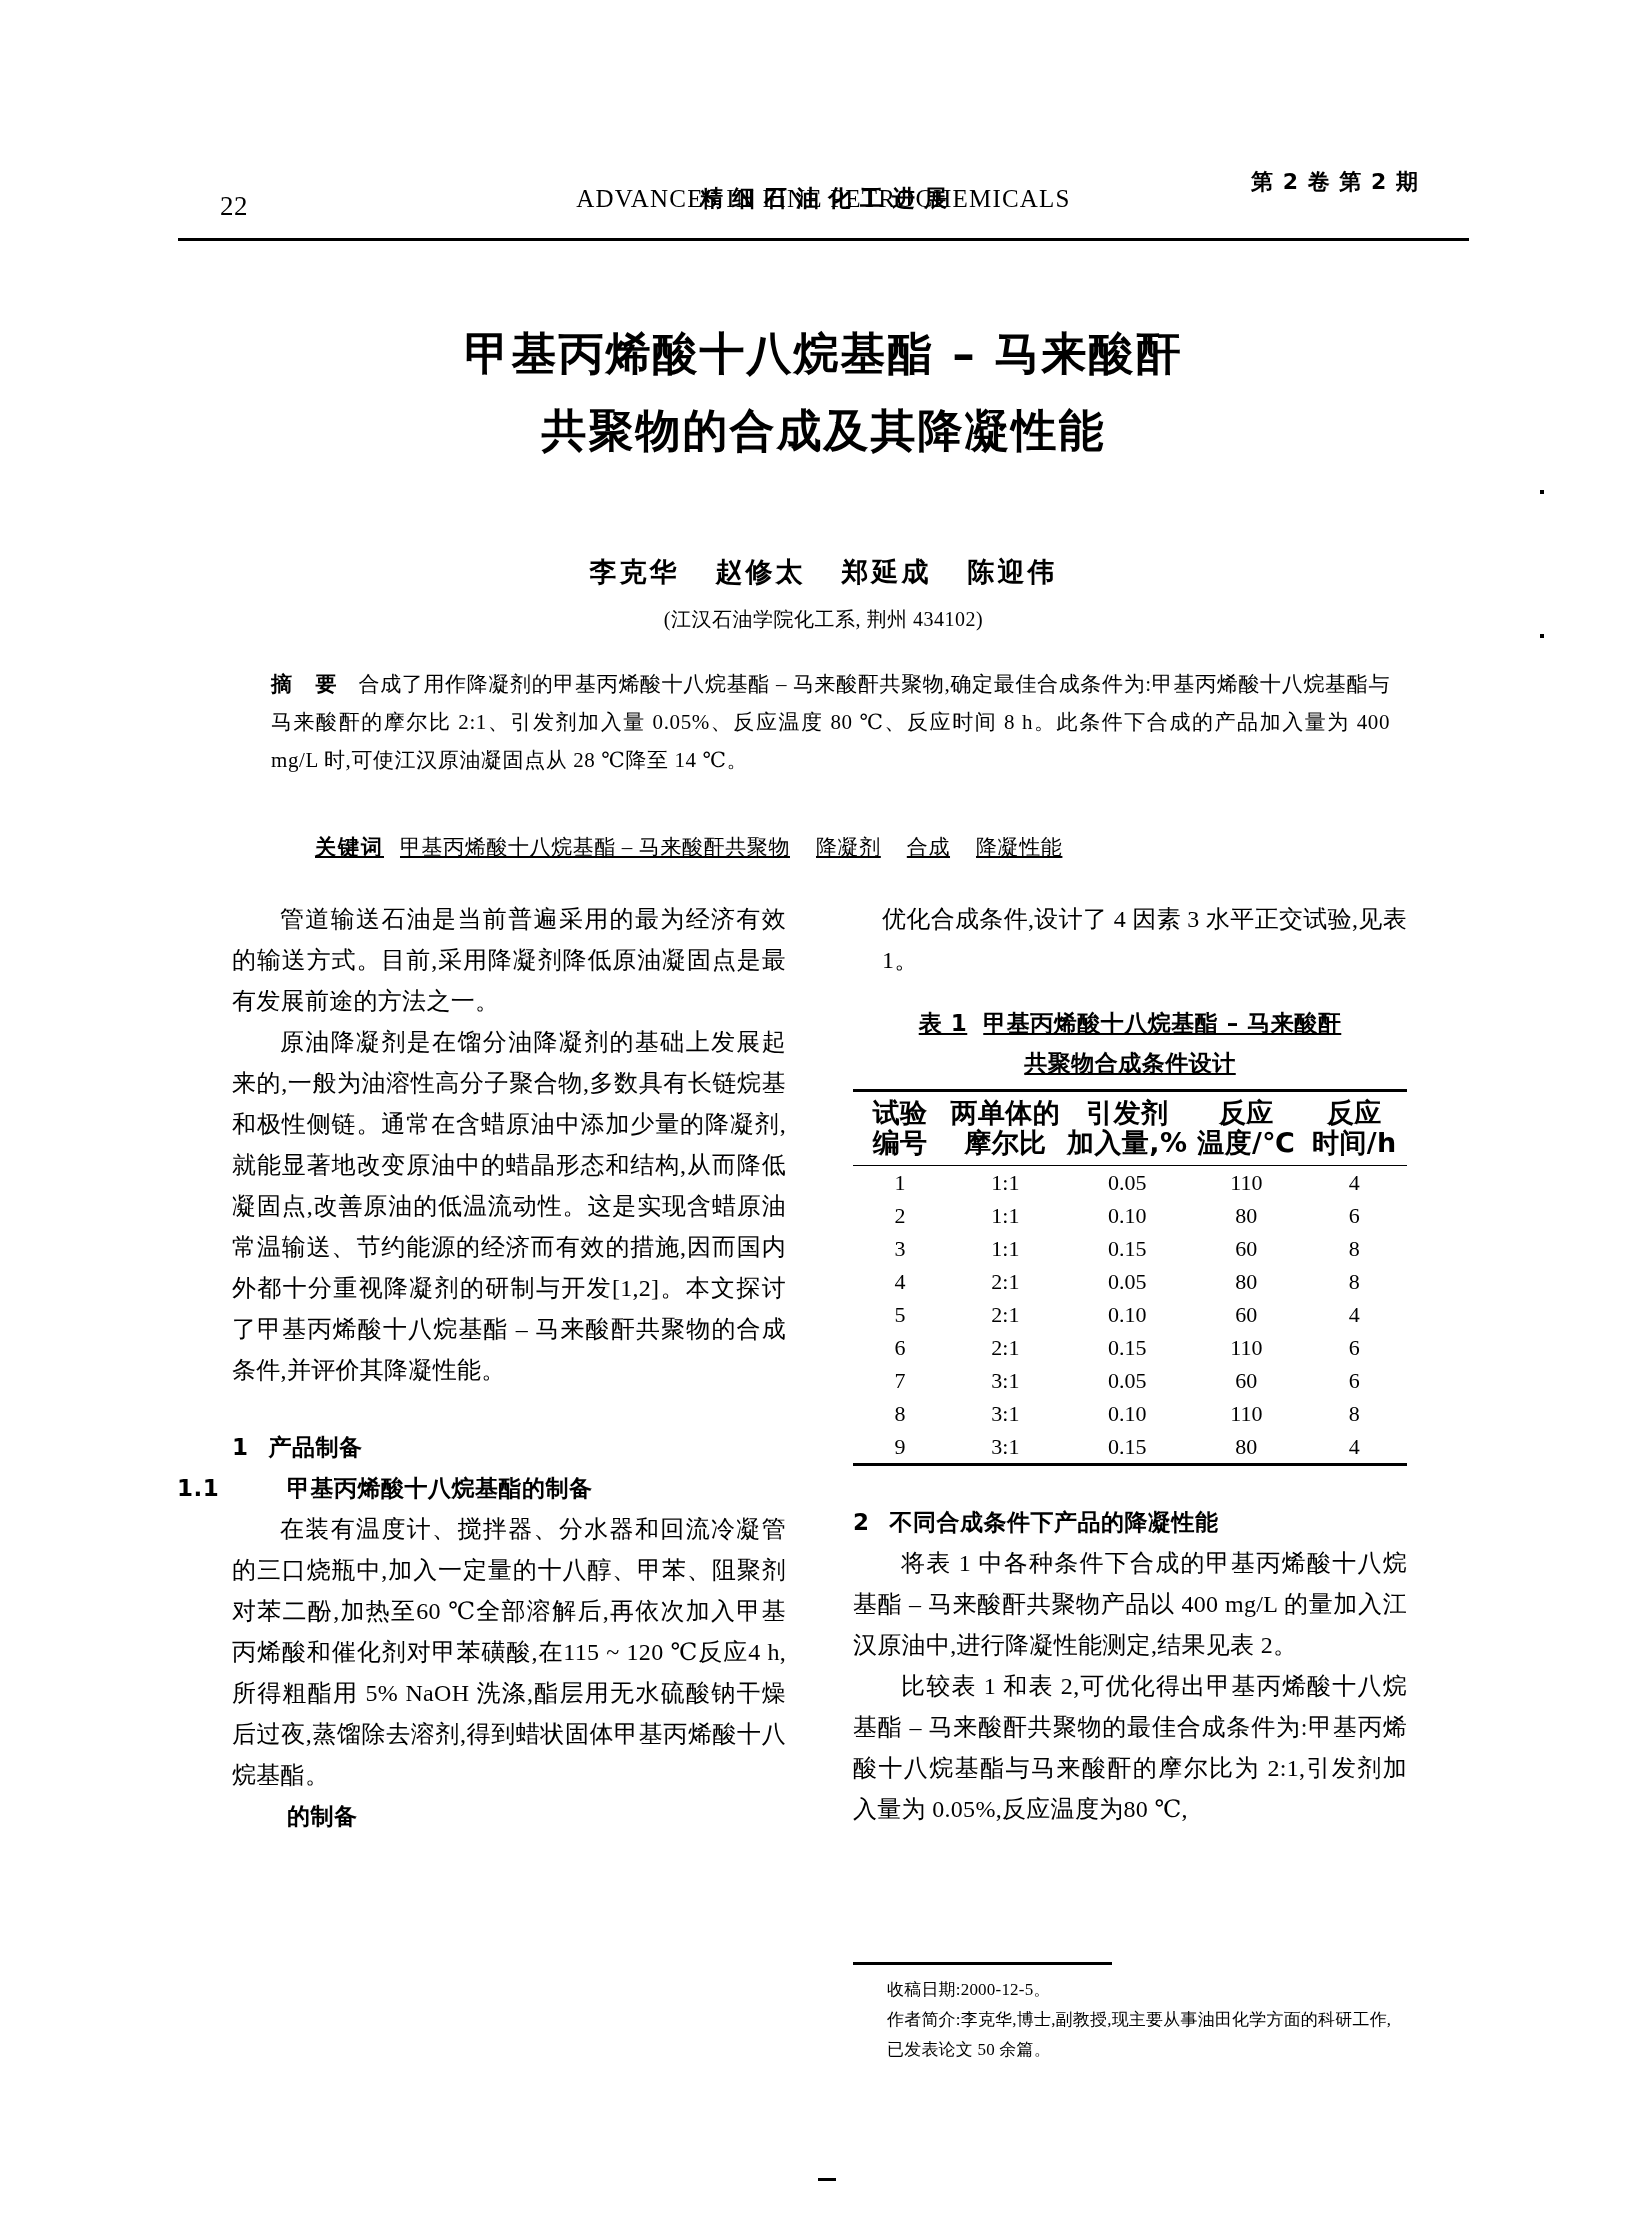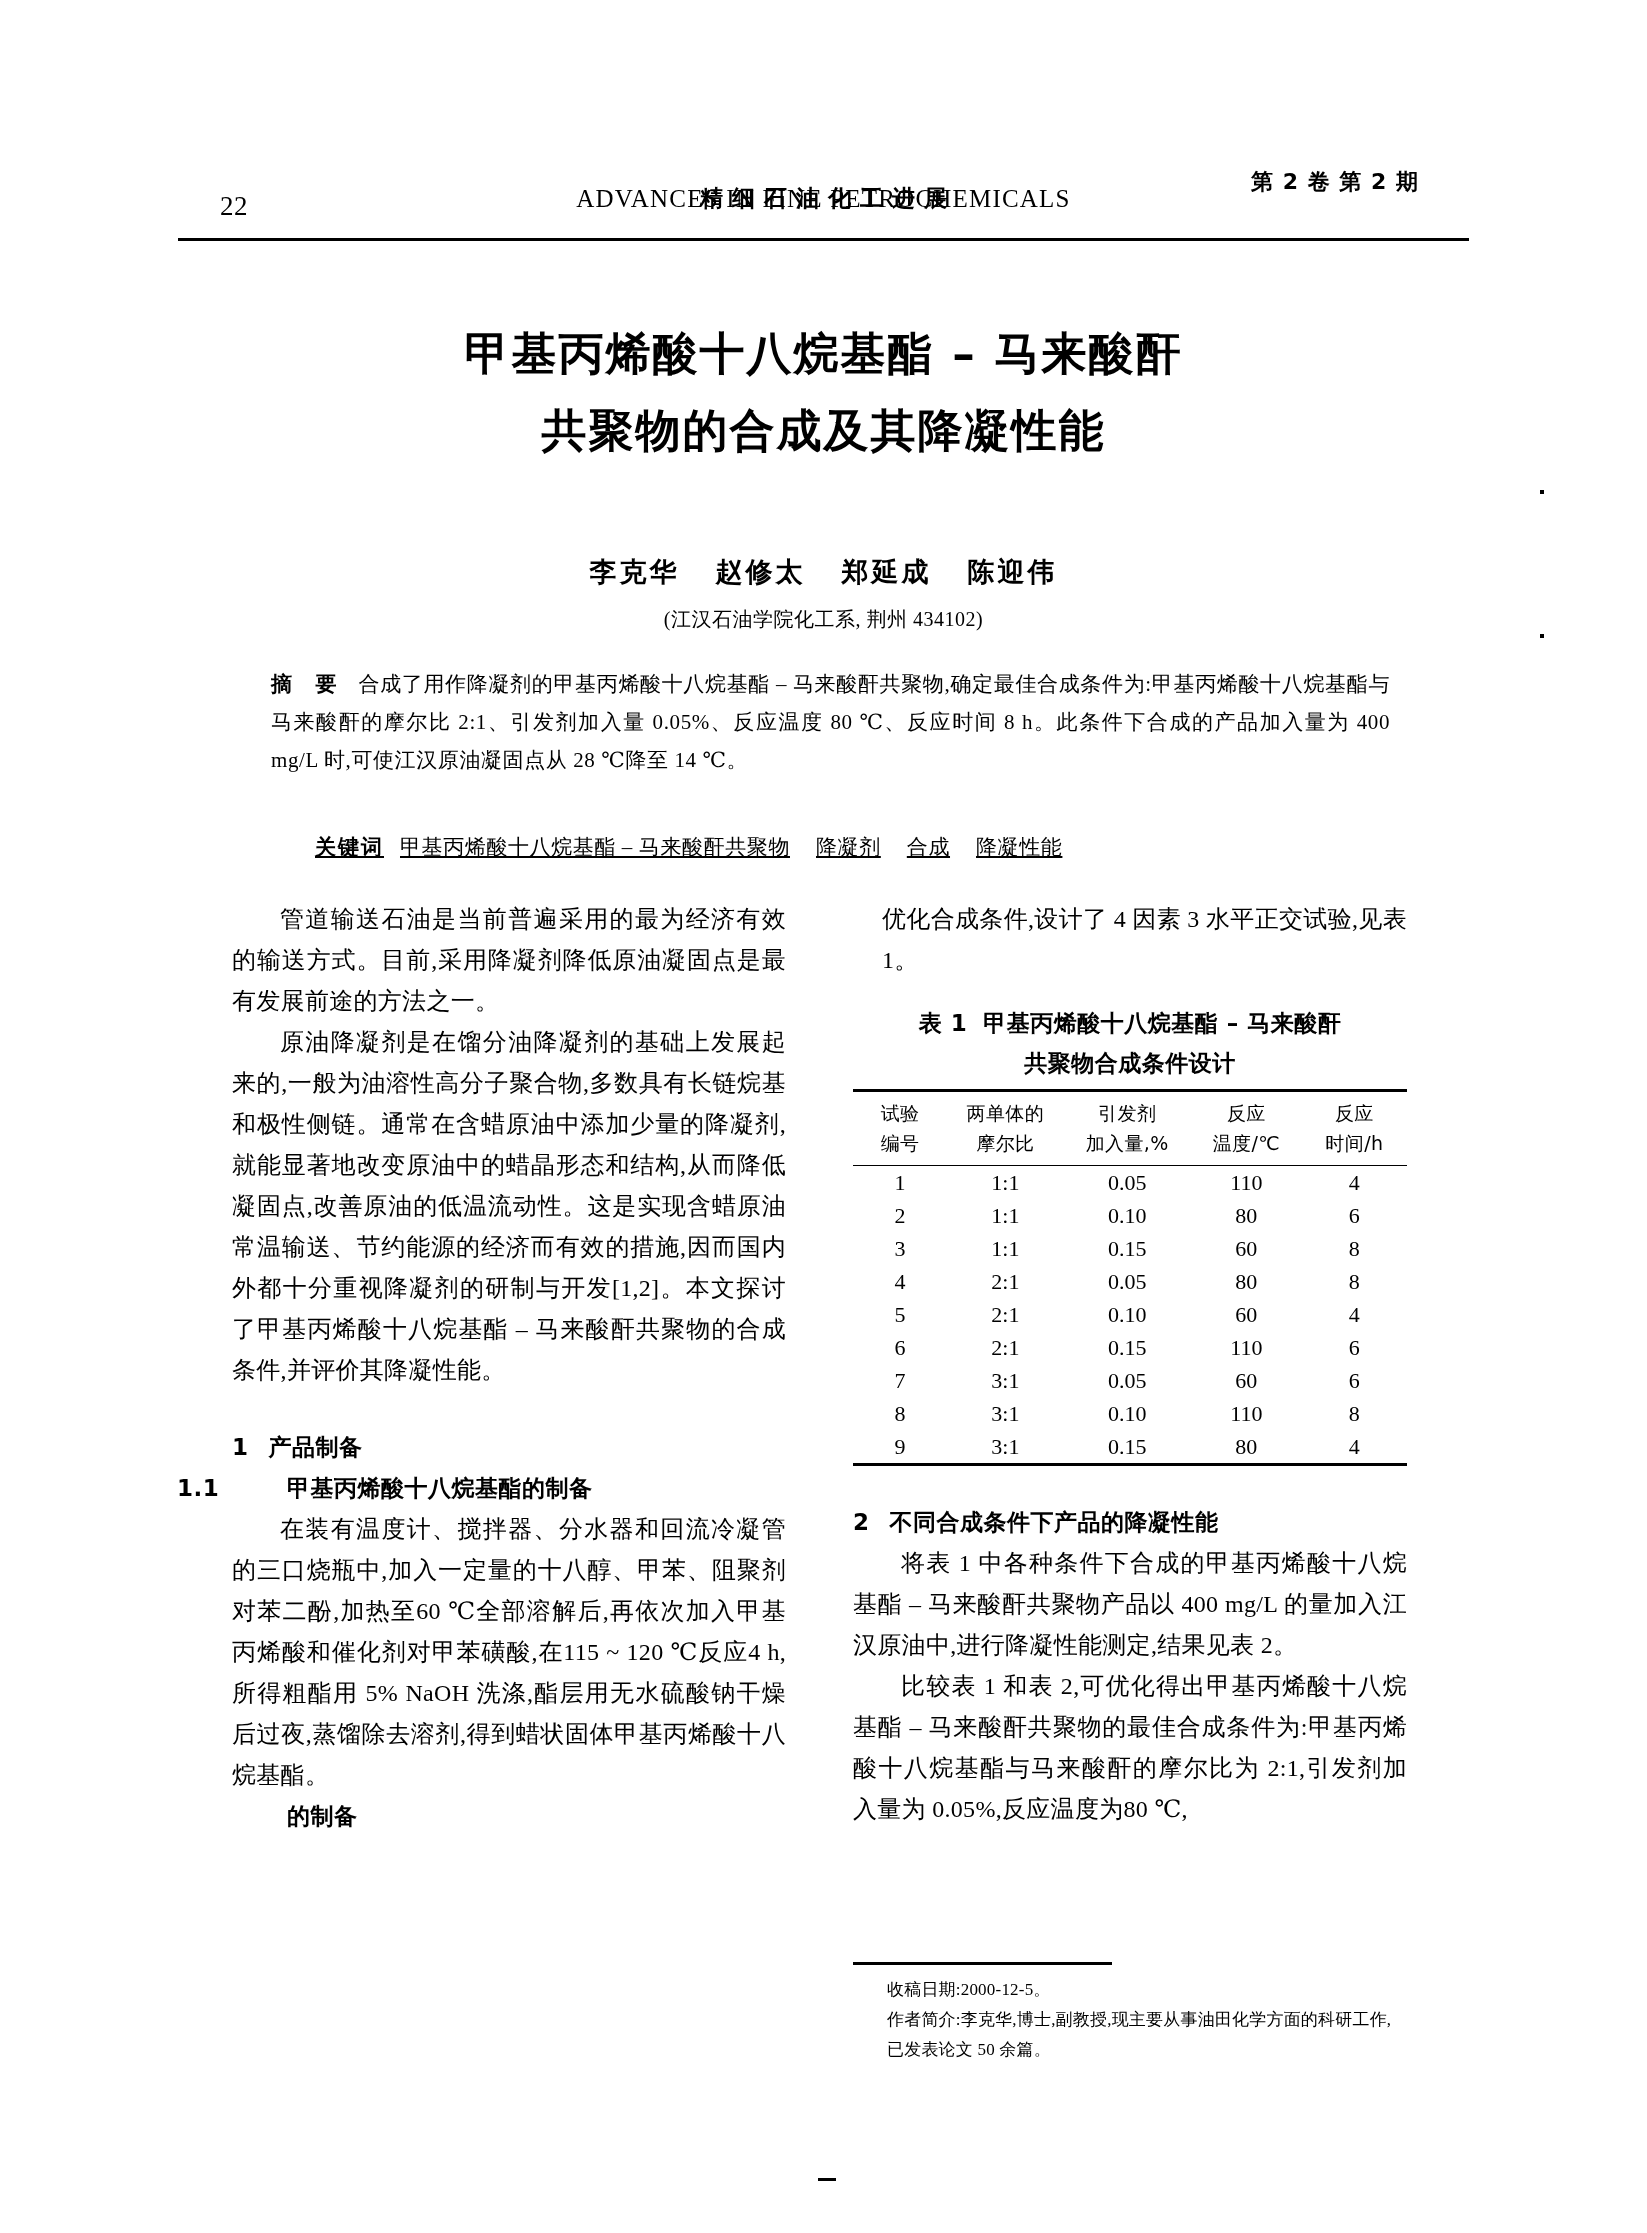--- a/index.html
+++ b/index.html
@@ -196,32 +196,33 @@
   .spacer-16 { height: 16px; }
 
   
   .tbl-caption {
     text-align: center;
     font-family: "DejaVu Sans", "Liberation Sans", sans-serif;
     font-weight: bold;
     font-size: 23px;
     line-height: 40px;
     letter-spacing: 0.5px;
+    text-decoration: underline;
   }
   .tbl-caption .tnum { margin-right: 16px; }
   table.data {
     border-collapse: collapse;
     width: 100%;
     margin-top: 6px;
     font-size: 21px;
   }
   table.data thead th {
     font-family: "DejaVu Sans", "Liberation Sans", sans-serif;
-    font-weight: normal;
-    font-size: 19px;
+    font-weight: bold;
+    font-size: 27px;
     line-height: 30px;
     padding: 6px 0 7px 0;
     letter-spacing: 0.4px;
     vertical-align: top;
   }
   table.data thead th span { display: block; }
   table.data tbody td {
     text-align: center;
     font-size: 22px;
     line-height: 33px;

